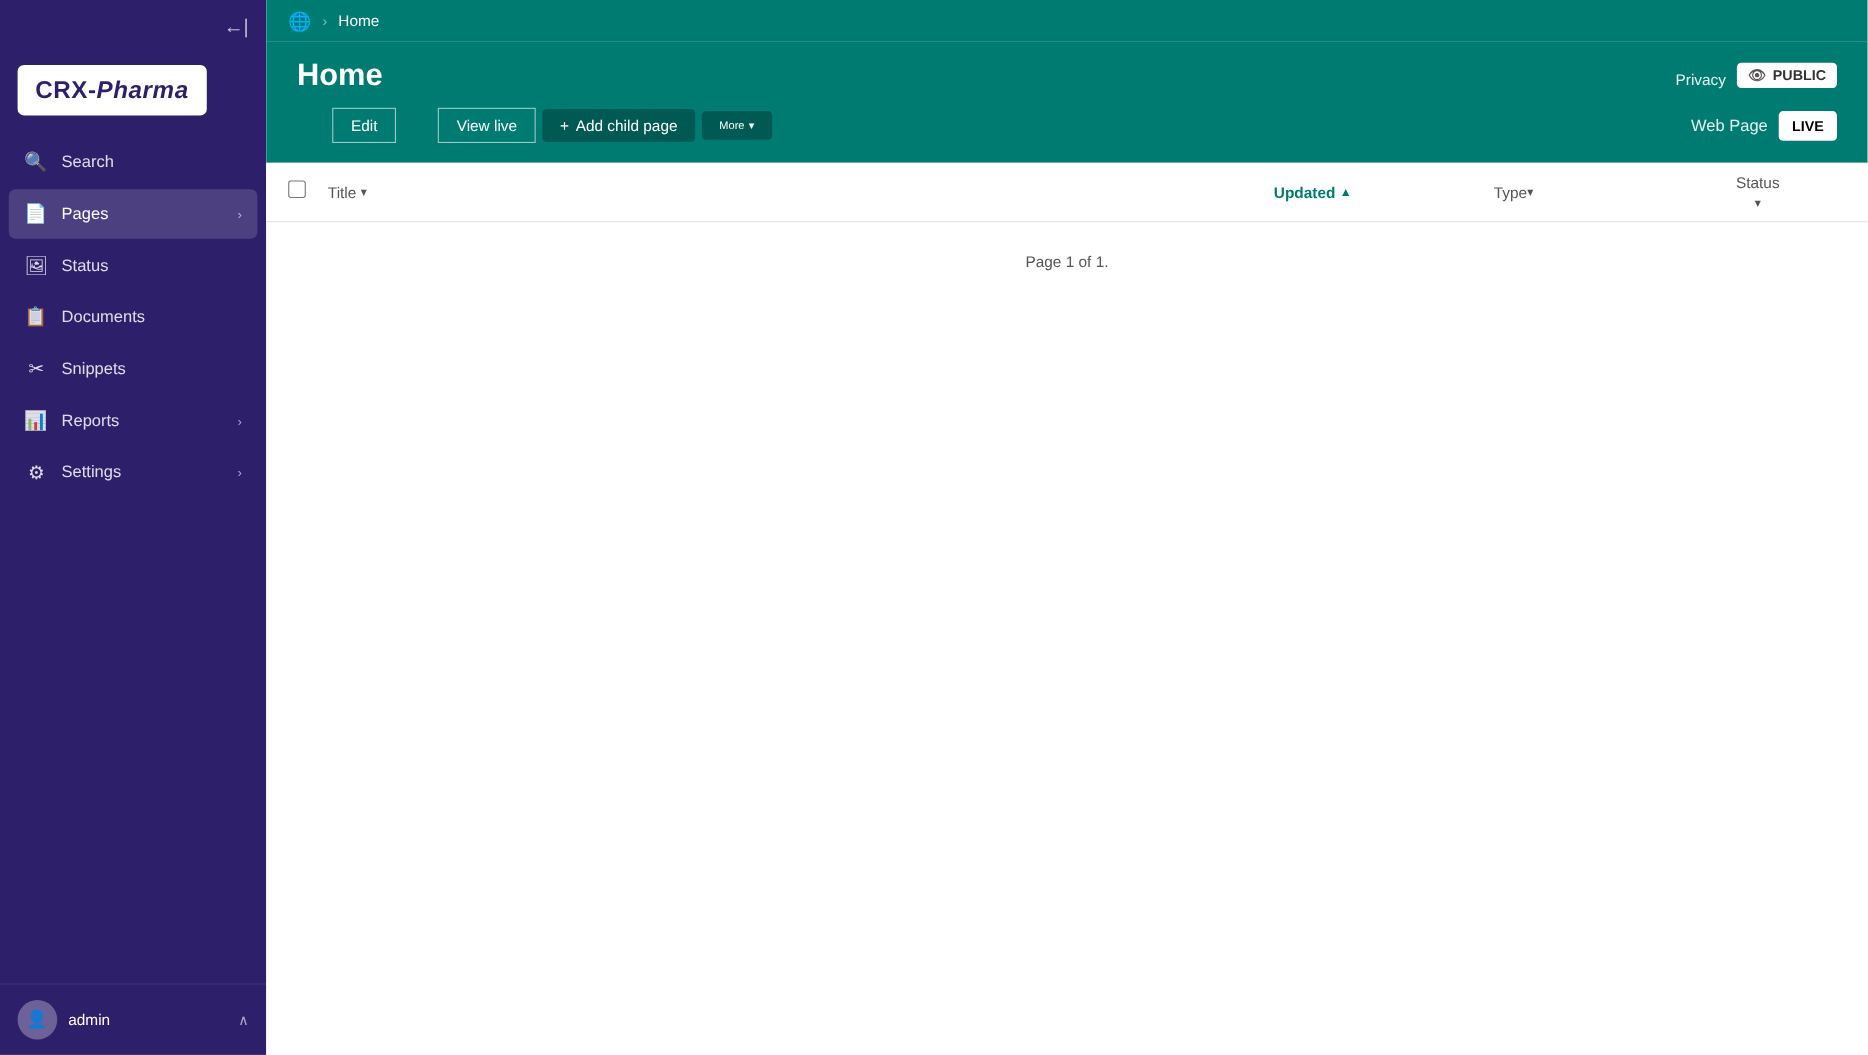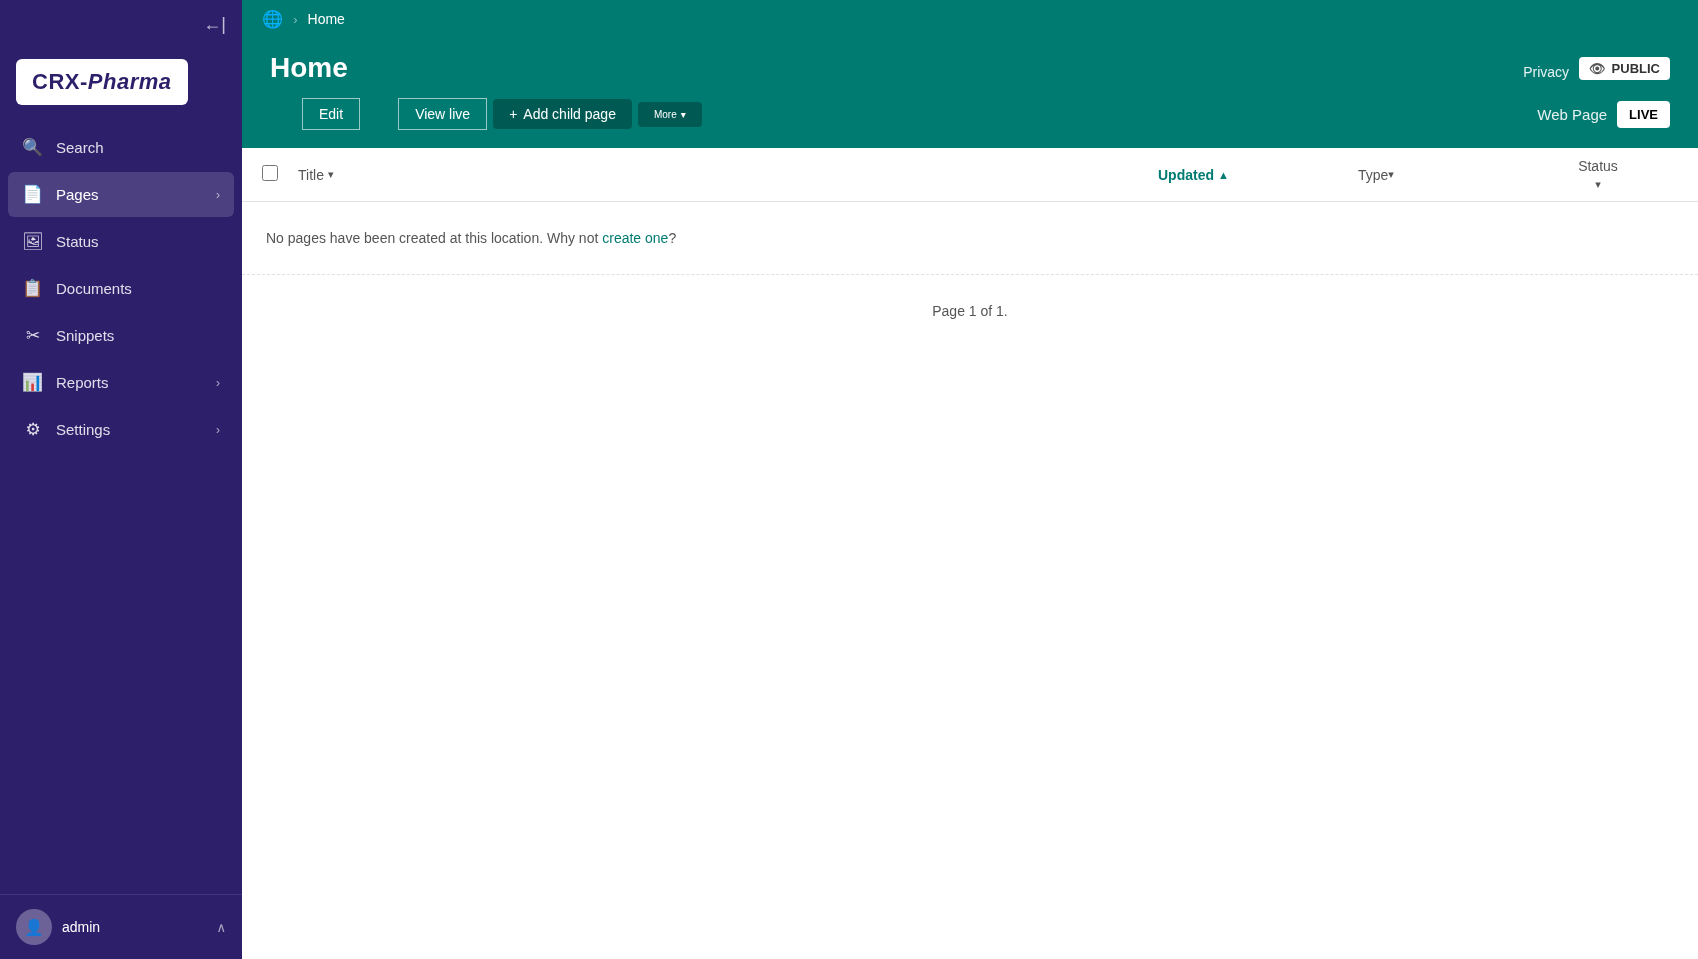--- a/index.html
+++ b/index.html
@@ -490,20 +490,17 @@
       <div id="col-type">
         <span>Type</span>
         <span class="col-arrow">▾</span>
       </div>
       <div id="col-status">
         <span>Status</span>
         <span class="col-arrow">▾</span>
       </div>
     </div>
 
-    <div id="empty-message">
-      <span>No pages have been created at this location. Why not </span><a href="#">create one</a><span>?</span>
-    </div>
 
     <div id="pagination">Page 1 of 1.</div>
   </div>
 
 </div>
 
 </body></html>

